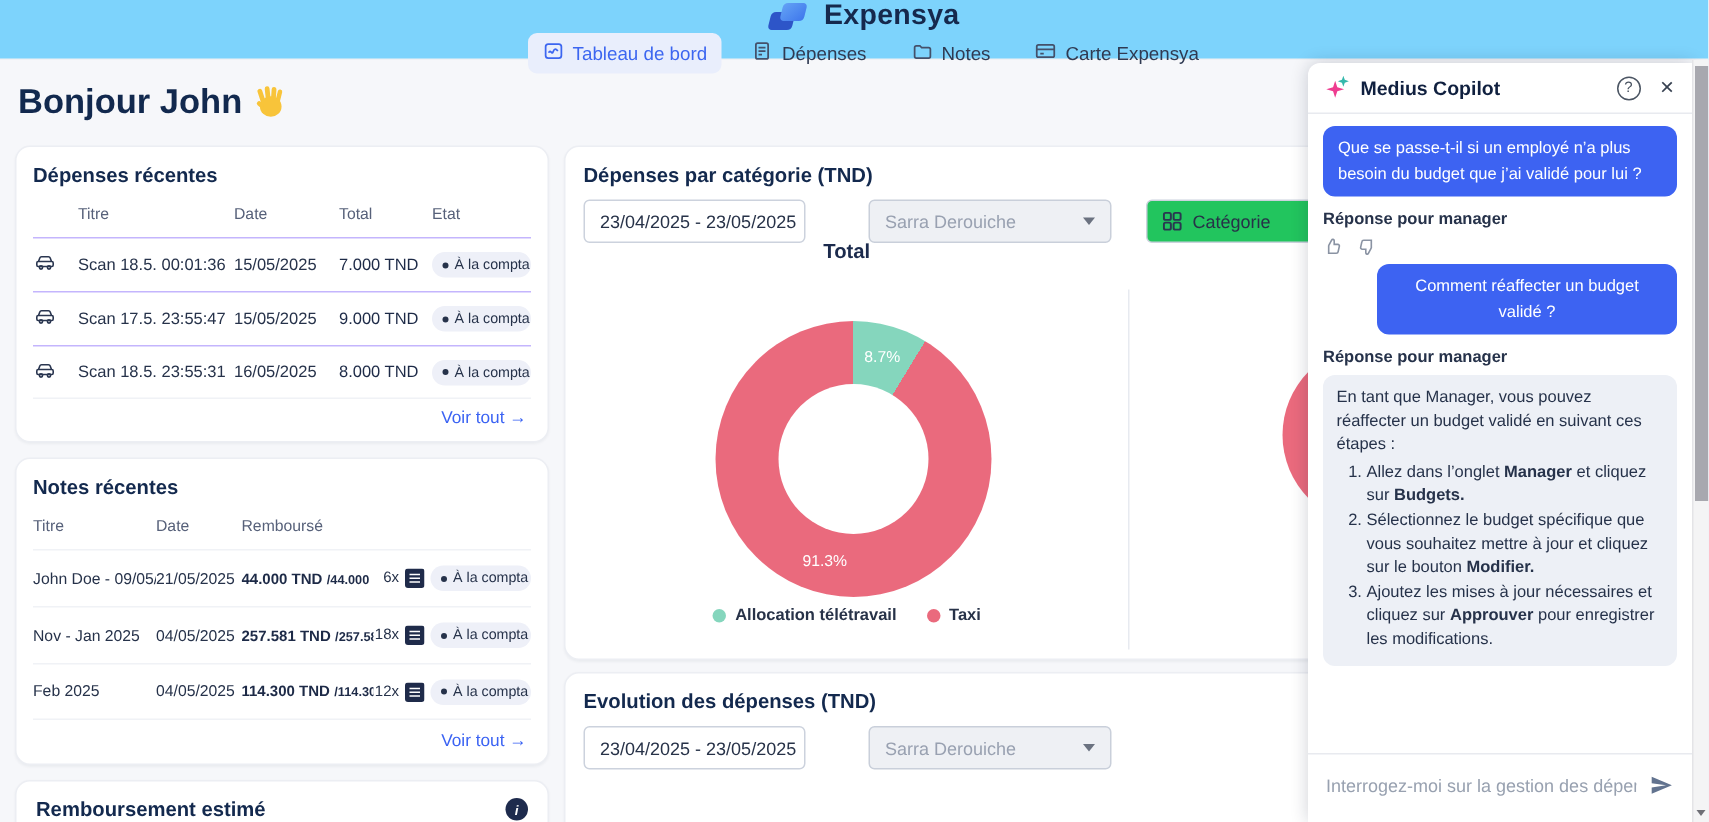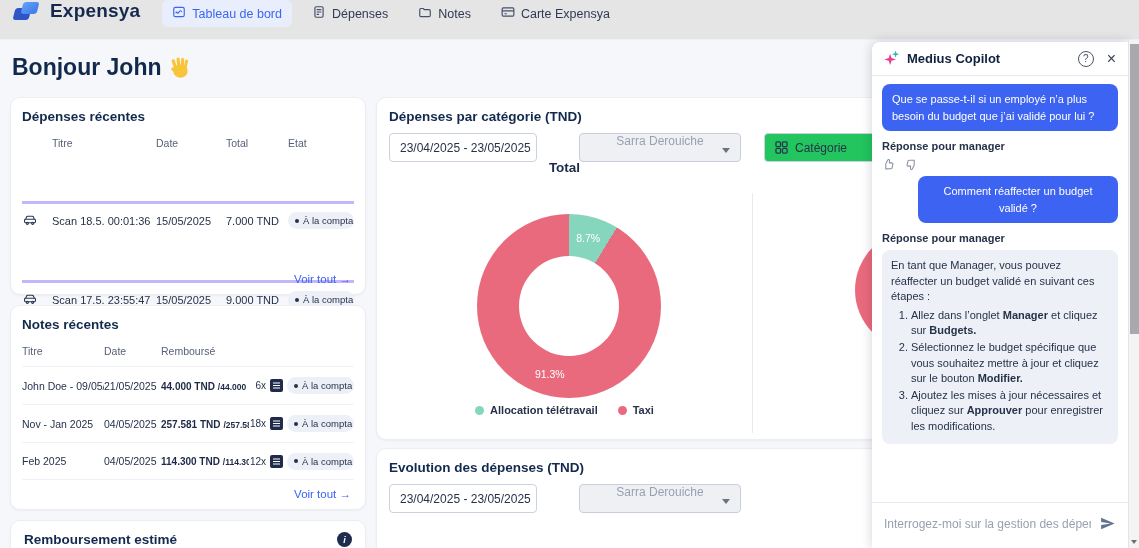--- a/index.html
+++ b/index.html
@@ -1,21 +1,21 @@
 <!DOCTYPE html>
 <html><head>
 <meta charset="utf-8">
 <style>
   * { margin:0; padding:0; box-sizing:border-box; }
   body { font-family:"Liberation Sans", sans-serif; background:#e9eaee; }
   .page { position:relative; width:1139px; height:548px; background:#f6f7fa; overflow:hidden; }
 
   
-  .topnav { position:absolute; left:0; top:0; width:100%; height:40px; background:#e5e5e5;
-            display:flex; align-items:flex-start; z-index:5; border-bottom:1px solid #f0f1f4; }
+  .topnav { position:absolute; left:0; top:0; width:100%; height:40px; background:#7dd3fc;
+            display:flex; align-items:center; z-index:5; border-bottom:1px solid #f0f1f4;flex-direction:column; }
   .logo { display:flex; align-items:center; gap:9px; margin-left:14px; }
   .logo-mark { position:relative; width:27px; height:21px; }
   .lm-back { position:absolute; left:0; top:7px; width:16px; height:12px; background:#2d55c8; border-radius:3px; transform:skewX(-14deg); }
   .lm-front { position:absolute; left:8px; top:1px; width:16px; height:12px; background:linear-gradient(135deg,#63a2f5,#3f77ec); border-radius:3px; transform:skewX(-14deg); }
   .brand-name { font-size:19px; font-weight:bold; color:#16294d; letter-spacing:.2px; }
   .tabs { display:flex; align-items:center; gap:10px; margin-left:22px; }
   .tab { display:flex; align-items:center; gap:6px; padding:5px 10px; border-radius:6px;
          font-size:12.5px; color:#2f3a52; cursor:pointer; white-space:nowrap; }
   .tab svg { stroke:#44506a; }
   .tab.active { background:#e9eefc; color:#3c66f0; }
@@ -27,21 +27,21 @@
 
   
   .card { position:absolute; background:#fff; border:1px solid #eceef3; border-radius:10px;
           box-shadow:0 1px 2px rgba(20,30,60,.05); }
   .card-title { font-size:13.5px; font-weight:bold; color:#13294e; }
   .see-all { position:absolute; right:14px; bottom:9px; font-size:11.5px; color:#3b63f3; cursor:pointer; }
 
   #card-expenses { left:10px; top:97px; width:356px; height:198px; padding:11px 11px; }
   .exp-grid { display:grid; grid-template-columns:30px 104px 70px 62px 66px; align-items:center; }
   .tbl-head { margin-top:13px; font-size:10.5px; color:#57617a; padding-bottom:9px; }
-  .exp-row { height:36px; border-top:3px solid #c4b5fd; font-size:11px; color:#26324a;margin-top:43px; }
+  .exp-row { height:36px; border-top:1px solid #c4b5fd; font-size:11px; color:#26324a; }
   .exp-row:last-of-type { border-bottom:1px solid #f0f2f6; }
   .cell-total { font-weight:normal; color:#1d2a47; font-size:11px; }
   .badge { display:inline-flex; align-items:center; gap:4px; background:#eef0f8; border-radius:10px;
            padding:3px 7px; font-size:9.5px; color:#26324a; white-space:nowrap; }
   .badge-dot { width:4px; height:4px; border-radius:50%; background:#26324a; flex:none; }
   .nowrap { white-space:nowrap; overflow:hidden; }
 
   #card-notes { left:10px; top:305px; width:356px; height:205px; padding:11px 11px; }
   .notes-grid { display:grid; grid-template-columns:82px 57px 88px 38px 67px; align-items:center; }
   .note-row { height:38px; border-top:1px solid #f0f2f6; font-size:10.5px; color:#26324a; }
@@ -55,21 +55,21 @@
                font-weight:bold; display:flex; align-items:center; justify-content:center; font-style:italic; }
 
   
   #card-categories { left:376px; top:97px; width:752px; height:343px; padding:11px 12px; }
   .controls { display:flex; align-items:center; margin-top:9px; }
   .date-input { width:148px; height:29px; border:1px solid #ccd2dd; border-radius:4px; background:#fff;
                 display:flex; align-items:center; padding:0 10px; font-size:12px; color:#273248; font-weight:500; white-space:nowrap; }
   .select { height:29px; border-radius:4px; display:flex; align-items:center; padding:0 10px; font-size:12px; white-space:nowrap; }
   .select .caret { width:0; height:0; border-left:4px solid transparent; border-right:4px solid transparent;
                    border-top:5px solid #6b7280; margin-left:auto; }
-  .select-disabled { width:162px; margin-left:42px; background:#eef0f4; border:1px solid #c9cfda; color:#99a1b1;flex-direction:column; }
+  .select-disabled { width:162px; margin-left:42px; background:#eef0f4; border:1px solid #c9cfda; color:#99a1b1; }
   .select-light { width:150px; margin-left:23px; background:#22c55e; border:1px solid #ccd2dd; color:#273248; gap:7px;align-items:center; }
   .chart-title { position:absolute; left:0; top:62px; width:375px; text-align:center;
                  font-size:13.5px; font-weight:bold; color:#1c2b4d; }
   .vdivider { position:absolute; left:375px; top:95px; width:1px; height:240px; background:#e7eaf0; }
   .donut { position:absolute; left:100px; top:116px; width:184px; height:184px; border-radius:50%; }
   .donut-hole { position:absolute; left:42px; top:42px; width:100px; height:100px; border-radius:50%; background:#fff; }
   .donut-label { position:absolute; transform:translate(-50%,-50%); color:#fff; font-size:10.5px; }
   .legend { position:absolute; left:0; top:306px; width:375px; display:flex; justify-content:center; gap:20px; }
   .legend-item { display:flex; align-items:center; gap:6px; font-size:11px; font-weight:bold; color:#273248; }
   .legend-dot { width:9px; height:9px; border-radius:50%; display:inline-block; }

